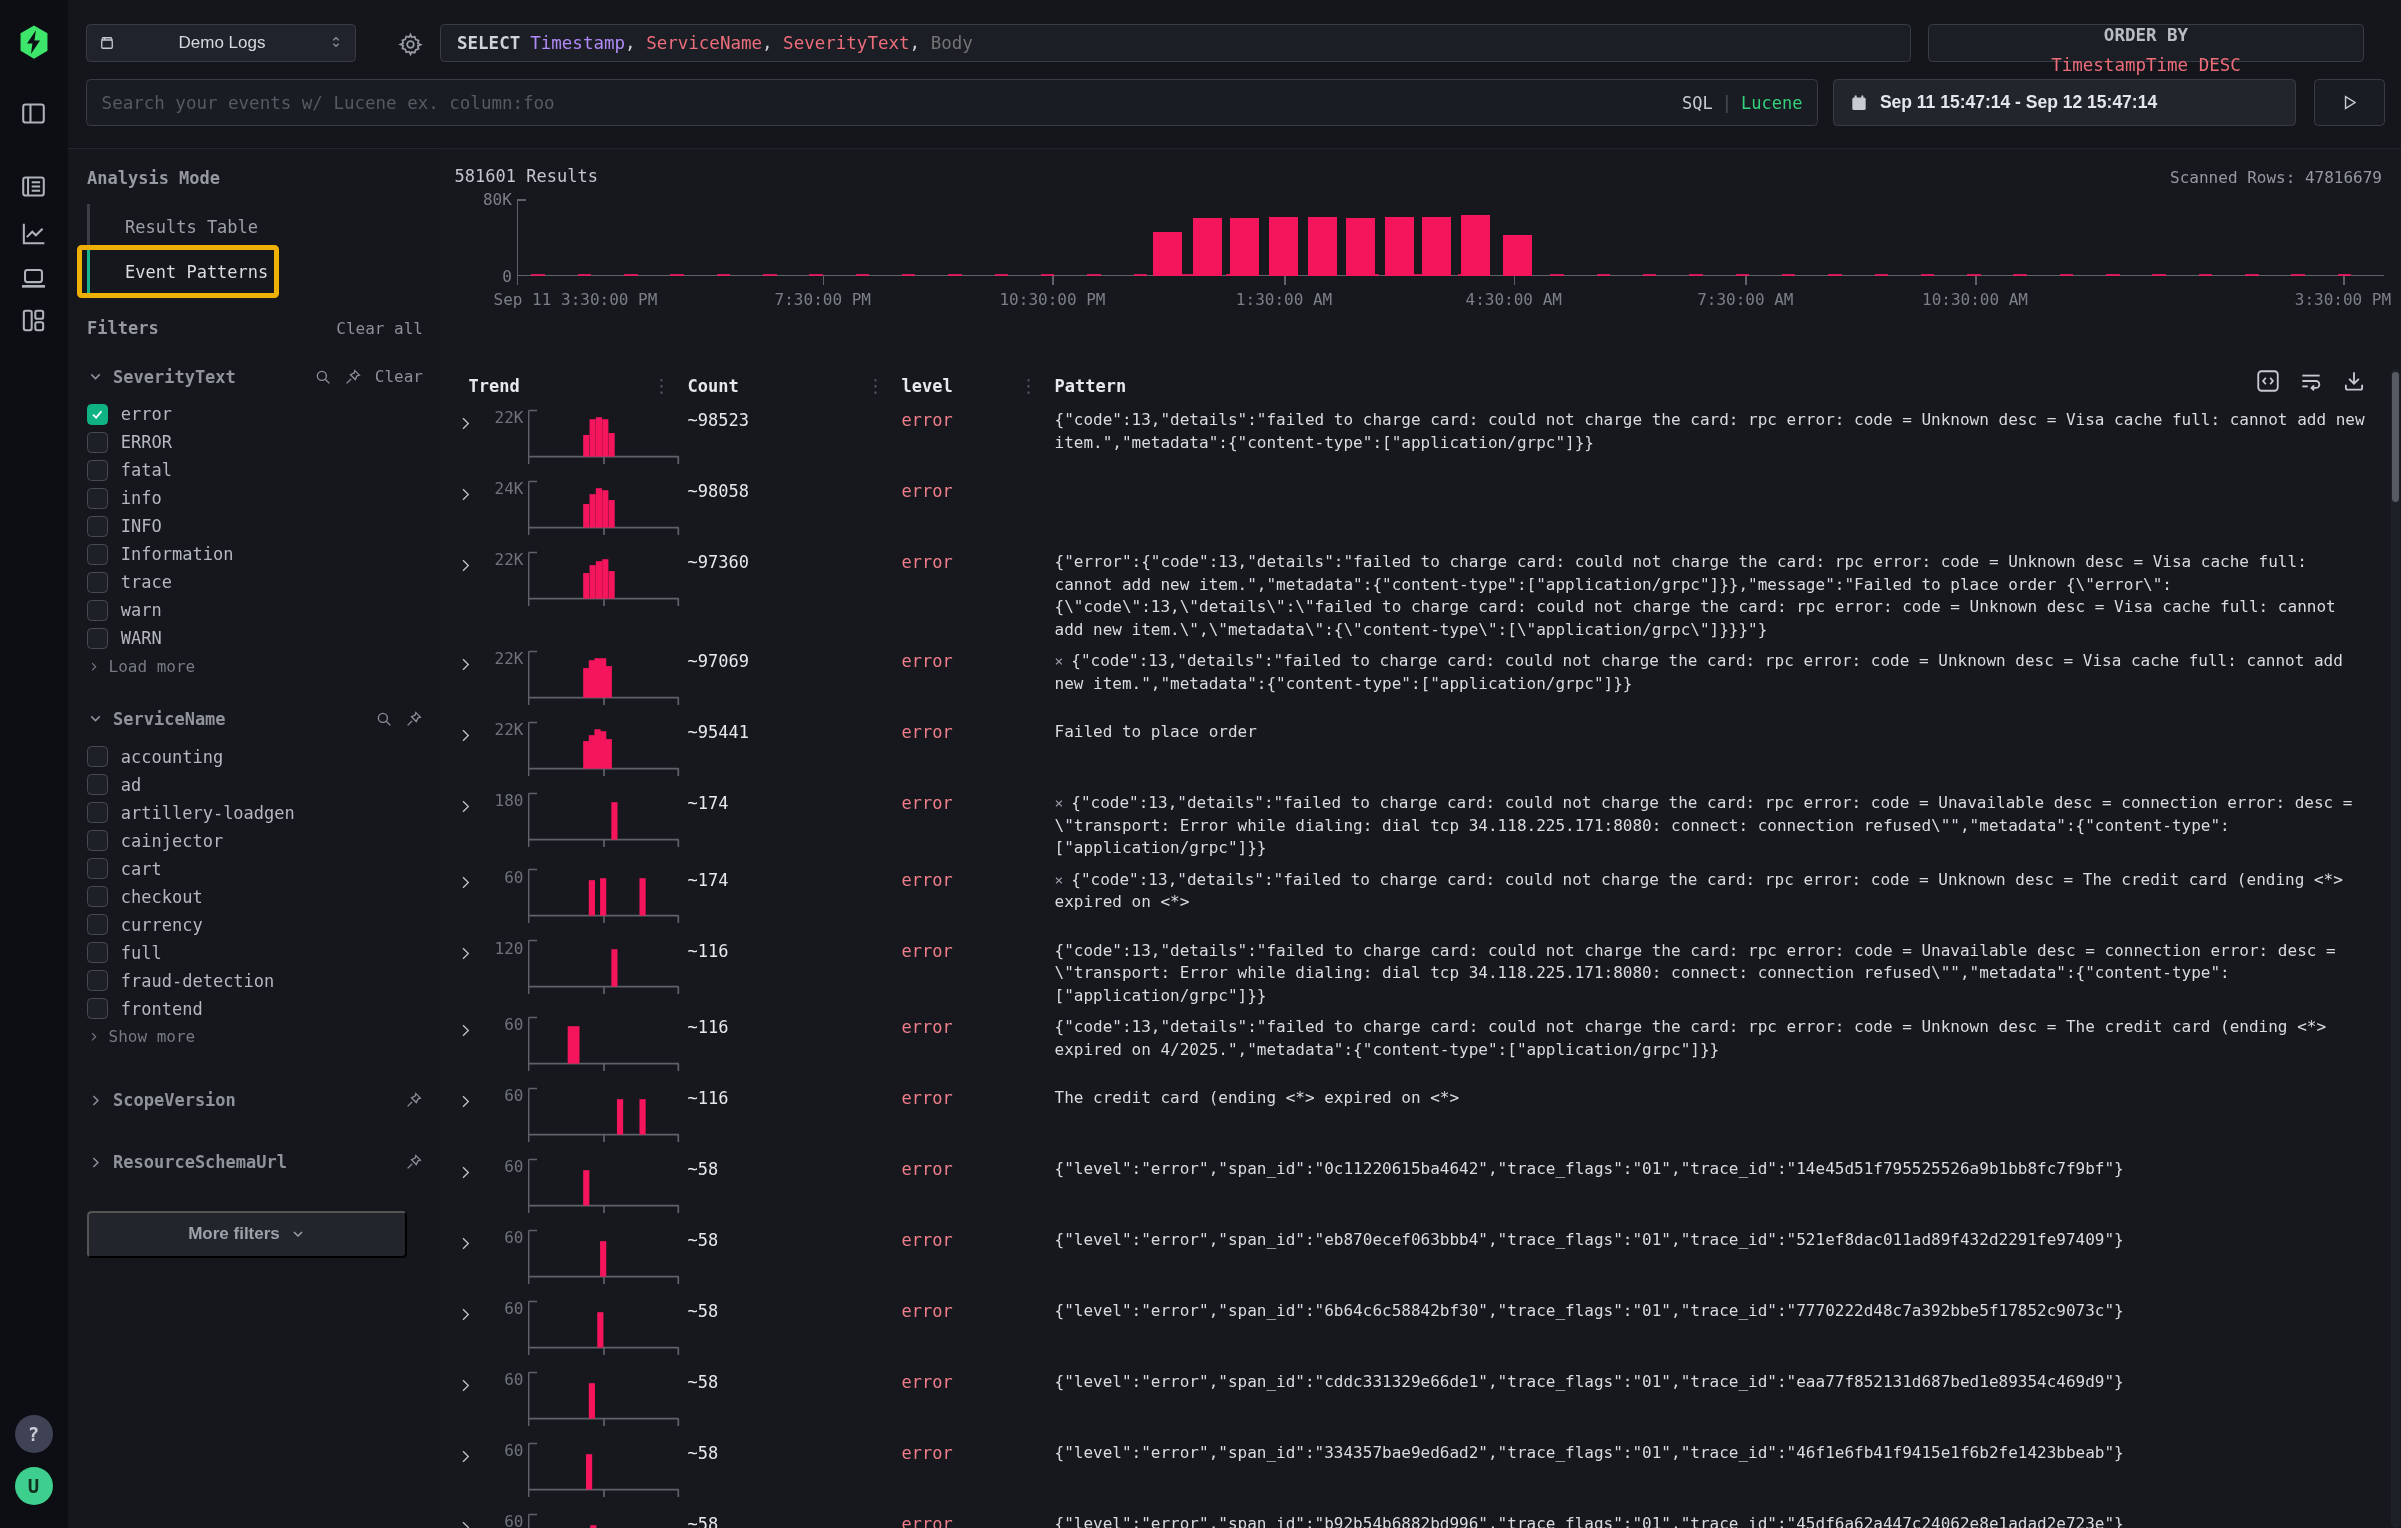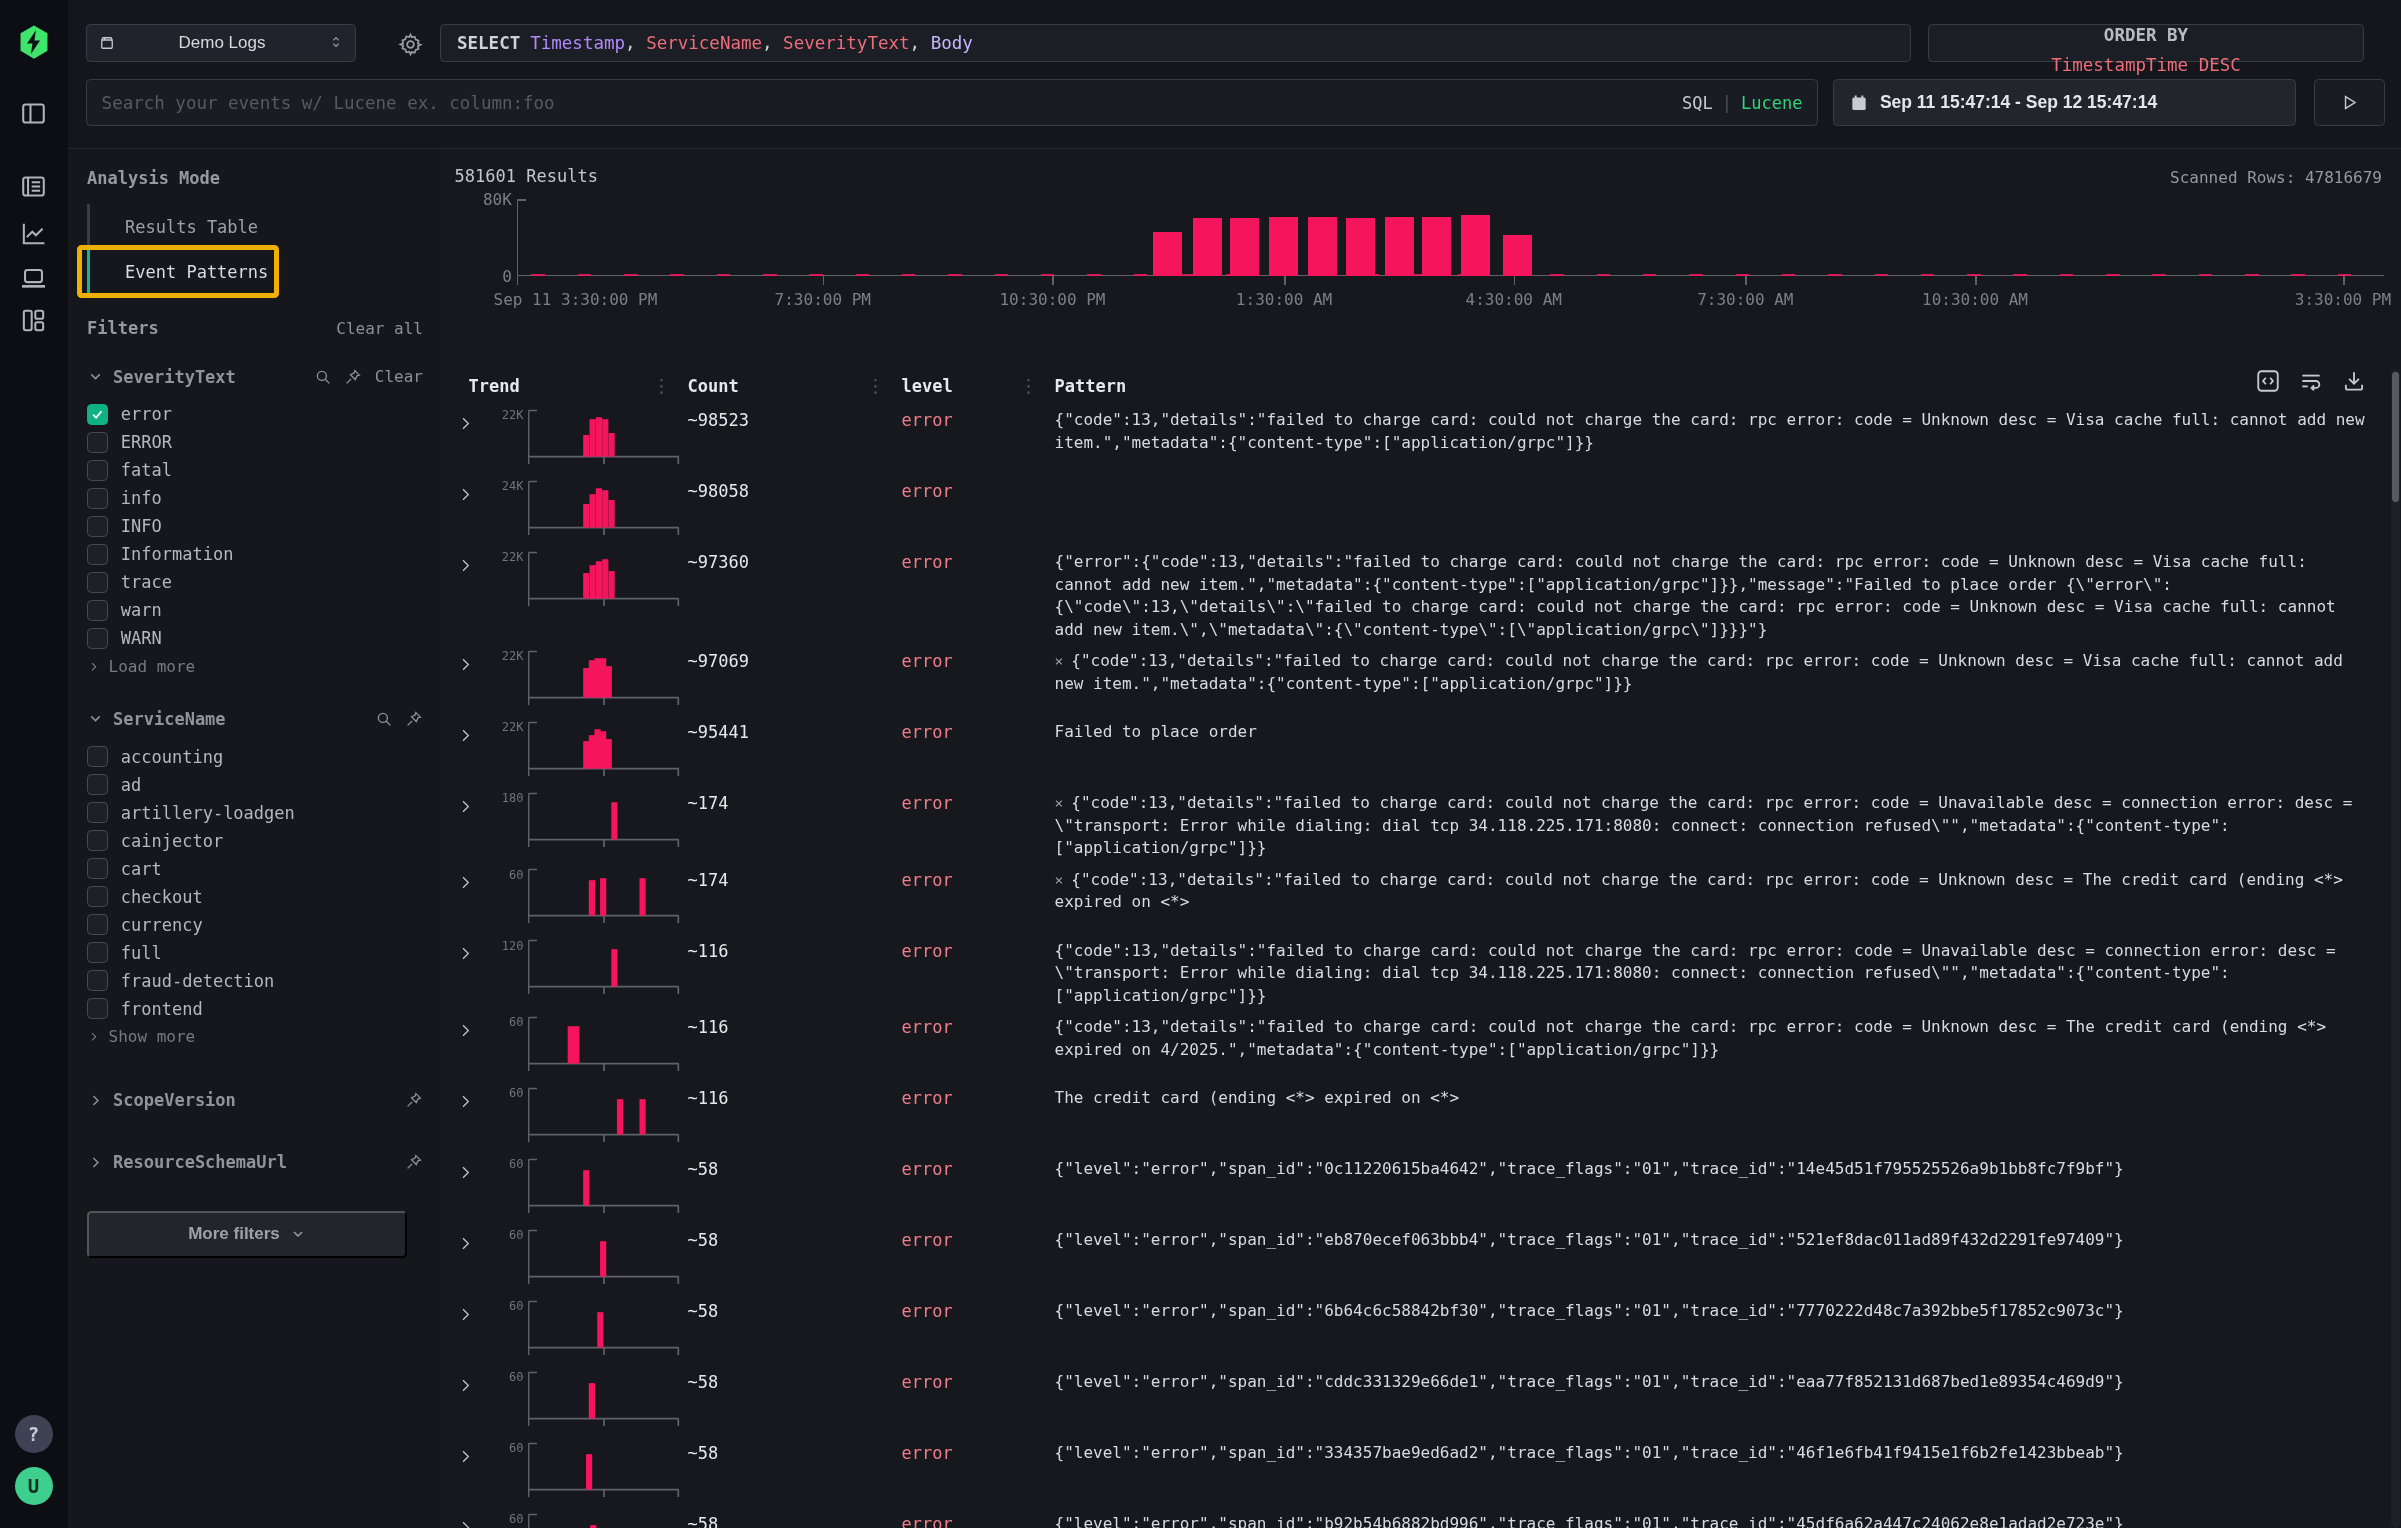--- a/index.html
+++ b/index.html
@@ -106,21 +106,21 @@
   .hc1 { width:234px; padding-left:15px; } .hc2 { width:214px; } .hc3 { width:153px; } .hc4 { flex:1; }
   .thead-icons { position:absolute; right:34px; top:219px; display:flex; gap:17px; color:#c6c9cf; }
   .thead-icons .ticon { width:26px; height:26px; }
   .thead-icons svg { width:26px; height:26px; }
 
   .rows { position:absolute; left:13.5px; right:11.3px; top:251px; bottom:0; overflow:hidden; }
   .trow { display:flex; align-items:flex-start; min-height:71px; padding-top:6.8px; }
   .col-exp { width:28px; padding-left:3.4px; padding-top:8px; color:#c3c6cb; }
   .col-exp svg { width:17px; height:17px; }
   .col-trend { width:206px; display:flex; align-items:flex-start; }
-  .spark-max { width:42px; text-align:right; font-size:12px; color:#6f747c; padding-top:1.1px; flex:0 0 auto; }
+  .spark-max { width:42px; text-align:right; font-size:16px; color:#6f747c; padding-top:1.1px; flex:0 0 auto; }
   .spark { width:152px; height:61px; margin-left:4.5px; }
   .spark-axis { stroke:#5e626a; stroke-width:3; fill:none; }
   .col-count { width:214px; font-size:17px; color:#e6e8ea; padding-top:3.4px; }
   .col-level { width:153px; font-size:17px; color:#ef7e8a; padding-top:3.4px; }
   .col-pattern { flex:1; font-size:16px; line-height:22.5px; color:#d8dbdf; padding-top:2.3px;
     padding-right:25px; word-break:break-word; }
   .xmark { color:#9ba0a8; margin-right:8px; font-size:14.6px; }
 
   .vscroll { position:absolute; right:1.1px; top:220px; bottom:0; width:9px; background:#1d2026; border-radius:4.5px; }
   .vthumb { position:absolute; left:1.1px; top:3.4px; width:6.8px; height:130px; background:#565a63; border-radius:3.4px; }
@@ -192,21 +192,21 @@
     </button>
     <span class="gear-btn">
       <svg viewBox="0 0 24 24" fill="none" stroke="currentColor" stroke-width="1.7">
           <circle cx="12" cy="12" r="3.2"></circle>
           <path d="M12 2.5l1.2 2.6 2.8-.6 1 2.7 2.7 1-.6 2.8 2.6 1.2-2.6 1.2.6 2.8-2.7 1-1 2.7-2.8-.6L12 21.5l-1.2-2.6-2.8.6-1-2.7-2.7-1 .6-2.8L2.3 12l2.6-1.2-.6-2.8 2.7-1 1-2.7 2.8.6z"></path>
         </svg>
     </span>
     <div class="tb-box sql-box">
       <span class="kw">SELECT</span>
       <span style="width:10px"></span>
-      <span><span style="color: rgb(177, 138, 248);">Timestamp</span><span class="q-comma">, </span><span style="color: rgb(238, 109, 122);">ServiceName</span><span class="q-comma">, </span><span style="color: rgb(238, 109, 122);">SeverityText</span><span class="q-comma">, </span><span style="color: #c4b5fd;">Body</span></span>
+      <span><span style="color: rgb(177, 138, 248);">Timestamp</span><span class="q-comma">, </span><span style="color: rgb(238, 109, 122);">ServiceName</span><span class="q-comma">, </span><span style="color: rgb(238, 109, 122);">SeverityText</span><span class="q-comma">, </span><span style="color: #737373;">Body</span></span>
     </div>
     <div class="tb-box orderby-box">
       <span class="kw" style="color:#b8bcc3">ORDER BY</span>
       <span class="orderby-val">TimestampTime DESC</span>
     </div>
     <div class="tb-box search-box">
       <input type="text" placeholder="Search your events w/ Lucene ex. column:foo" style="">
       <span class="mode">
         <span class="sql">SQL</span>
         <span class="div">|</span>

